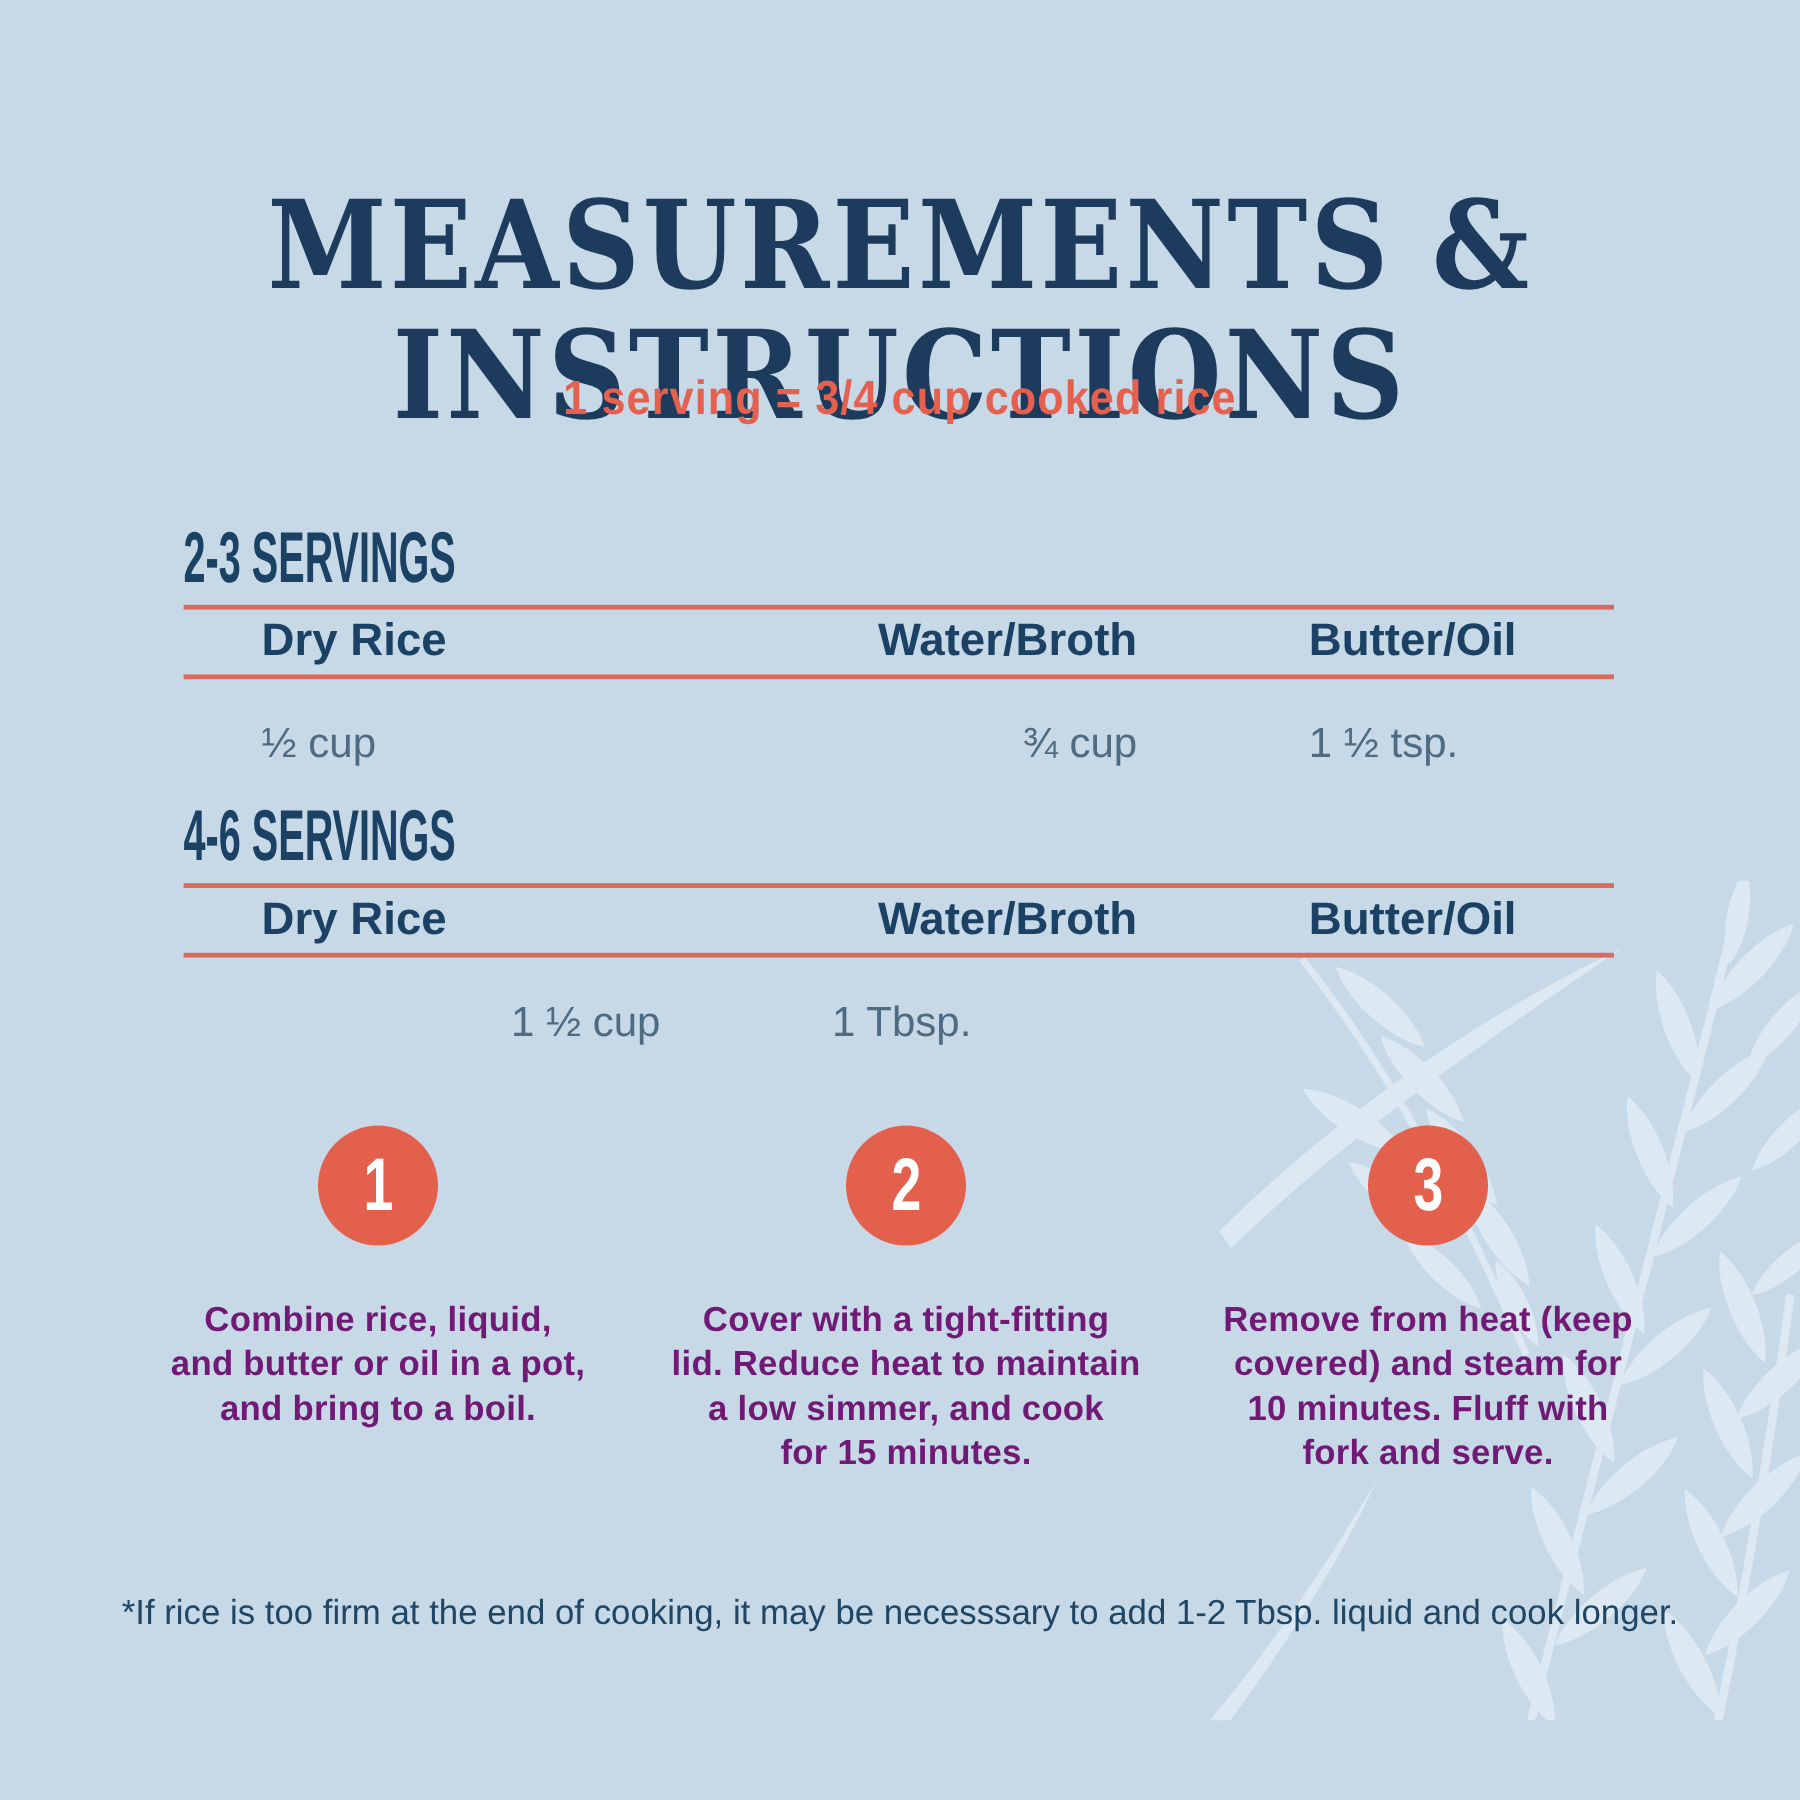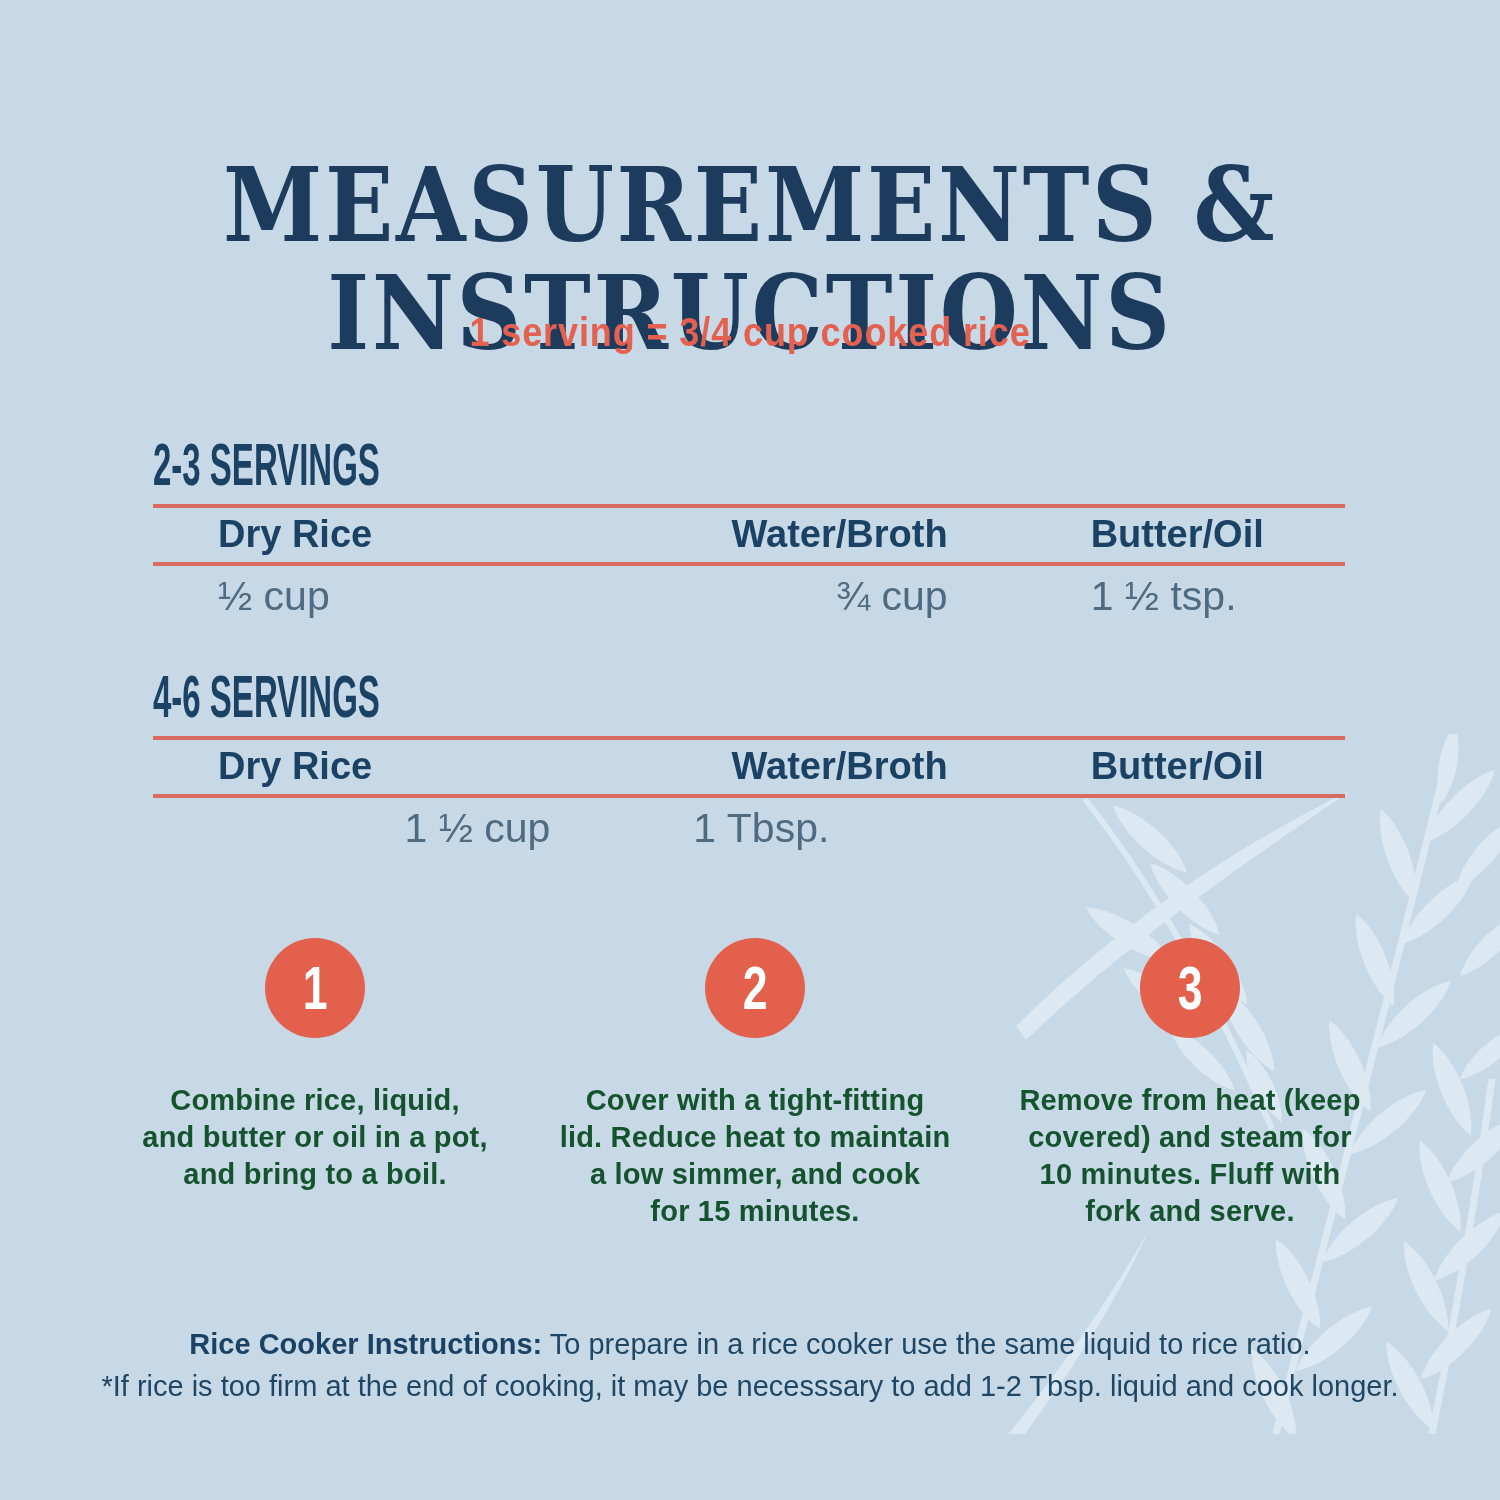--- a/index.html
+++ b/index.html
@@ -38,38 +38,38 @@
   }
   .rule{height:4px;background:#d96b5e;}
   .row{display:grid;grid-template-columns:1fr 1fr 1fr;}
   .row.head{padding:7px 0 9px;}
   .row.vals{padding-top:10px;}
   .cell{white-space:nowrap;}
   .c1{padding-left:65px;}
   .c2{text-align:right;}
   .c3{padding-left:143px;}
   .row.head .cell{font-weight:700;font-size:38px;line-height:38px;color:#1b4264;}
-  .row.vals .cell{font-weight:400;font-size:41px;line-height:40px;color:#4f6b82;}
+  .row.vals .cell{font-weight:400;font-size:35px;line-height:40px;color:#4f6b82;margin-top:24px;}
 
   
   .step{position:absolute;top:938px;width:480px;text-align:center;}
   .s1{left:75px;}
   .s2{left:515px;}
   .s3{left:950px;}
   .badge{
     width:100px;height:100px;margin:0 auto;border-radius:50%;
     background:#e2604c;display:flex;align-items:center;justify-content:center;
   }
   .badge .num{
     display:inline-block;font-weight:700;font-size:62px;line-height:1;color:#ffffff;
     transform:scaleX(0.72);
   }
   .steptext{
     margin:44px 0 0;font-weight:700;font-size:29px;line-height:37px;
-    color:#14532d;white-space:pre-line;letter-spacing:0.2px;
+    color:#701a75;white-space:pre-line;letter-spacing:0.2px;
   }
 
   
   .footer{
     position:absolute;left:0;right:0;top:1323px;text-align:center;
     font-size:29px;line-height:42px;color:#1f4765;
   }
   .footer p{margin:0;}
   .footer strong{font-weight:700;color:#1b4264;}
 </style>
@@ -192,18 +192,17 @@
       <div class="badge">
         <span class="num">3</span>
       </div>
       <p class="steptext">Remove from heat (keep
 covered) and steam for
 10 minutes. Fluff with
 fork and serve.</p>
     </div>
 
     <footer class="footer">
-      <p><strong>Rice Cooker Instructions:</strong><span> To prepare in a rice cooker use the same liquid to rice ratio.</span></p>
       <p>*If rice is too firm at the end of cooking, it may be necesssary to add 1-2 Tbsp. liquid and cook longer.</p>
     </footer>
 
   </div>
 </div>
 
 </body></html>

